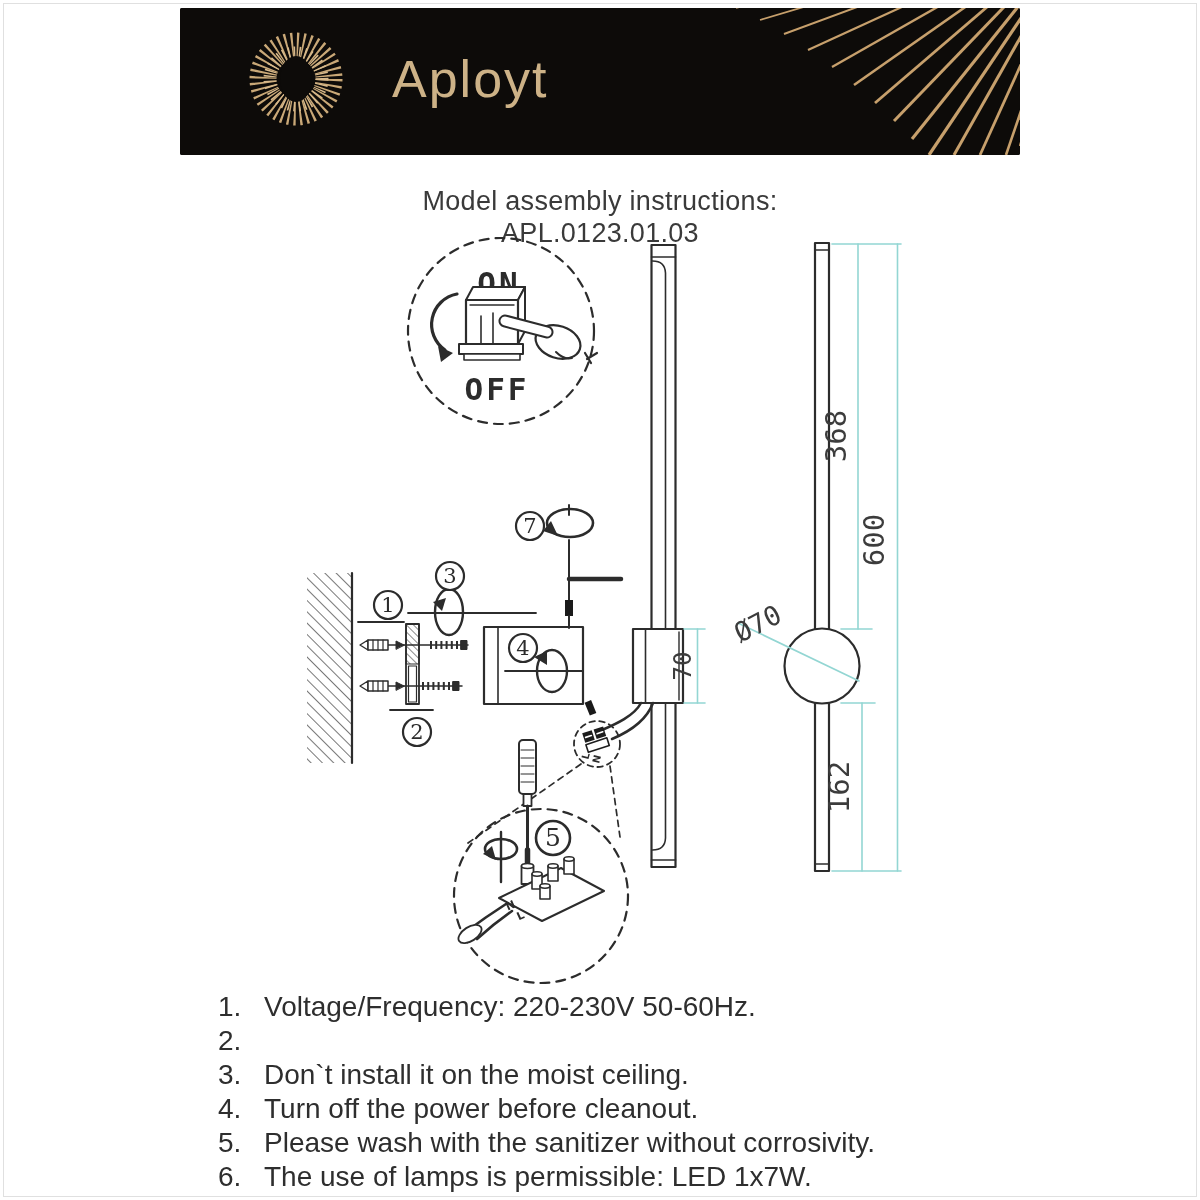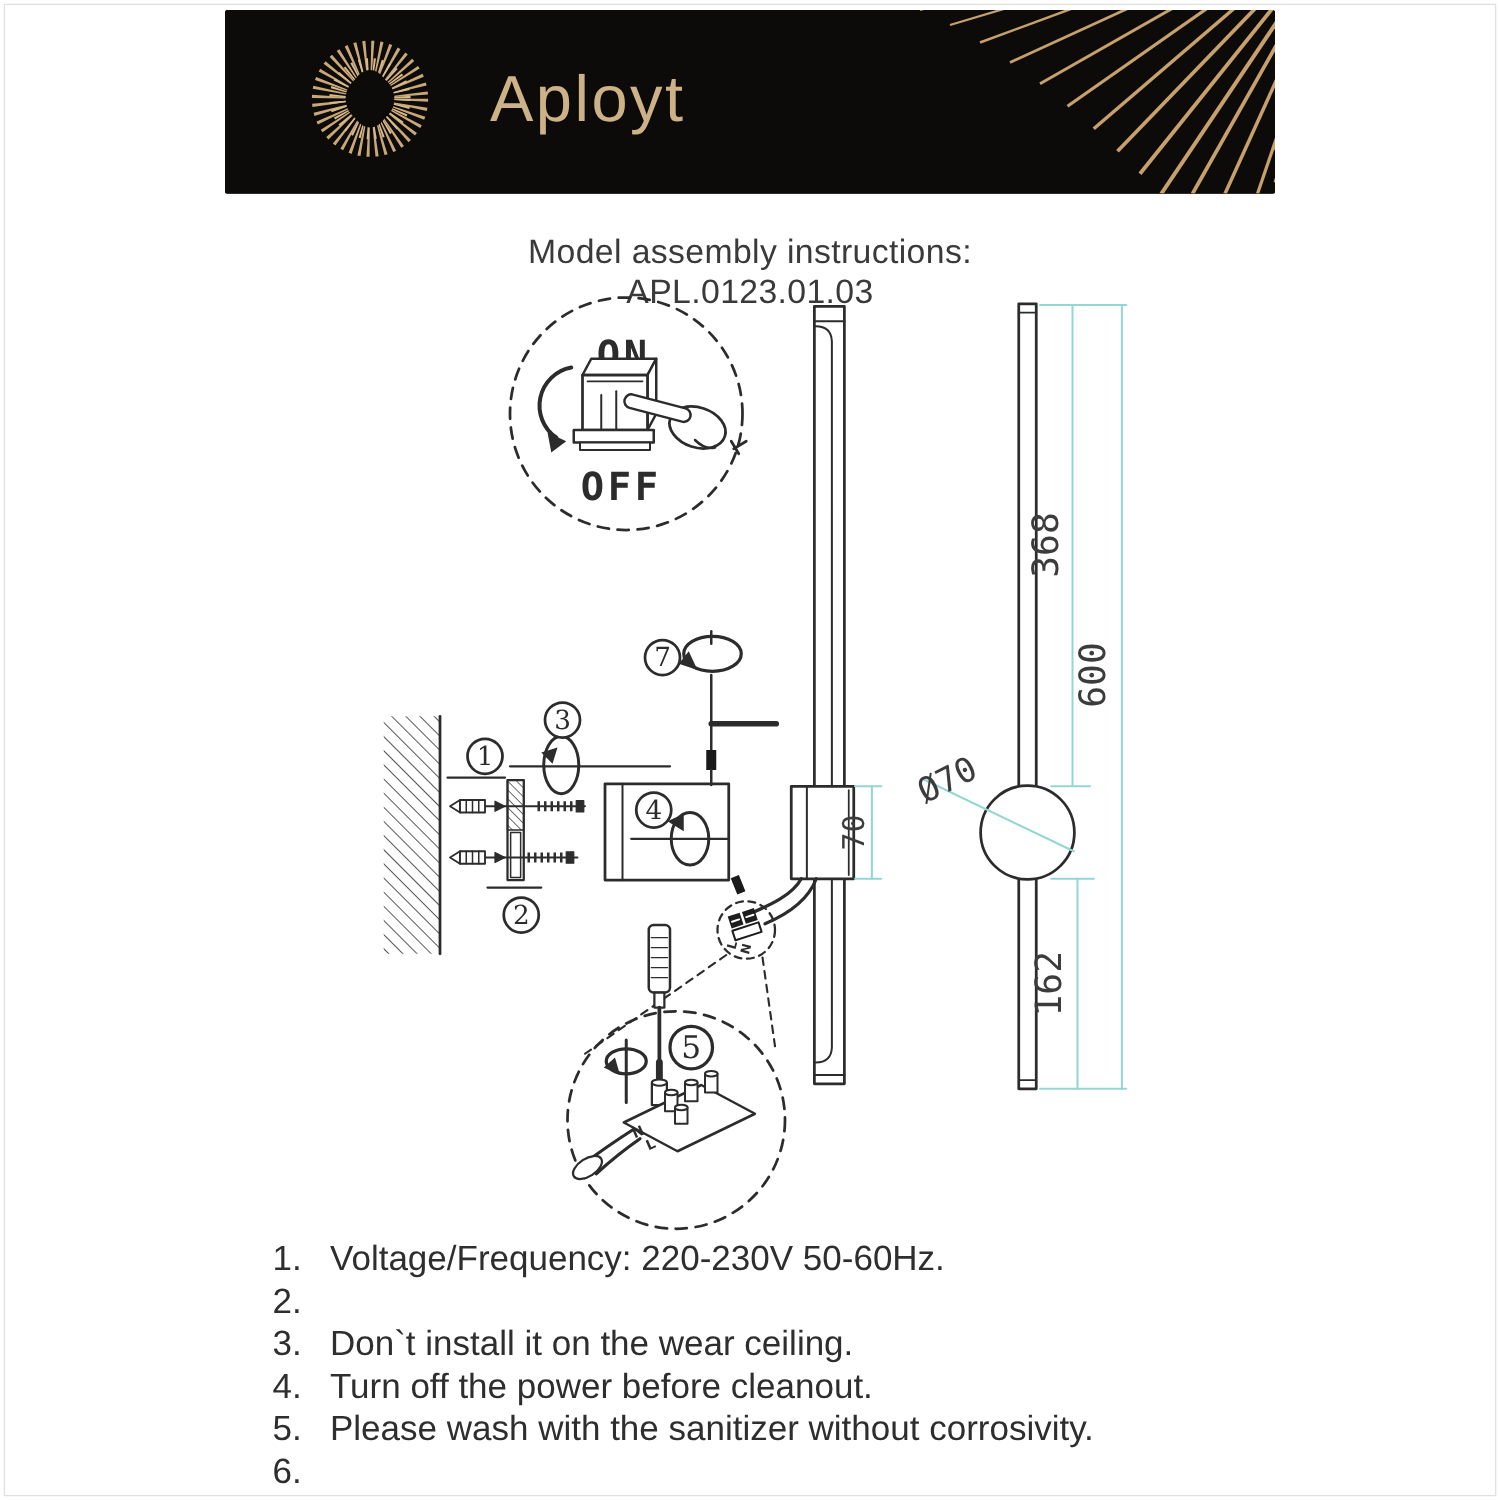--- a/index.html
+++ b/index.html
@@ -317,26 +317,27 @@
 <div class="instructions">
   <div class="instr-row">
     <span class="instr-num">1.</span>
     <span class="instr-text">Voltage/Frequency: 220-230V 50-60Hz.</span>
   </div>
   <div class="instr-row">
     <span class="instr-num">2.</span>
   </div>
   <div class="instr-row">
     <span class="instr-num">3.</span>
-    <span class="instr-text">Don`t install it on the wear ceiling.</span>
+    <span class="instr-text">Don`t install it on the moist ceiling.</span>
   </div>
   <div class="instr-row">
     <span class="instr-num">4.</span>
     <span class="instr-text">Turn off the power before cleanout.</span>
   </div>
   <div class="instr-row">
     <span class="instr-num">5.</span>
     <span class="instr-text">Please wash with the sanitizer without corrosivity.</span>
   </div>
   <div class="instr-row">
     <span class="instr-num">6.</span>
+    <span class="instr-text">The use of lamps is permissible: LED 1x7W.</span>
   </div>
 </div>
 
 </body></html>

